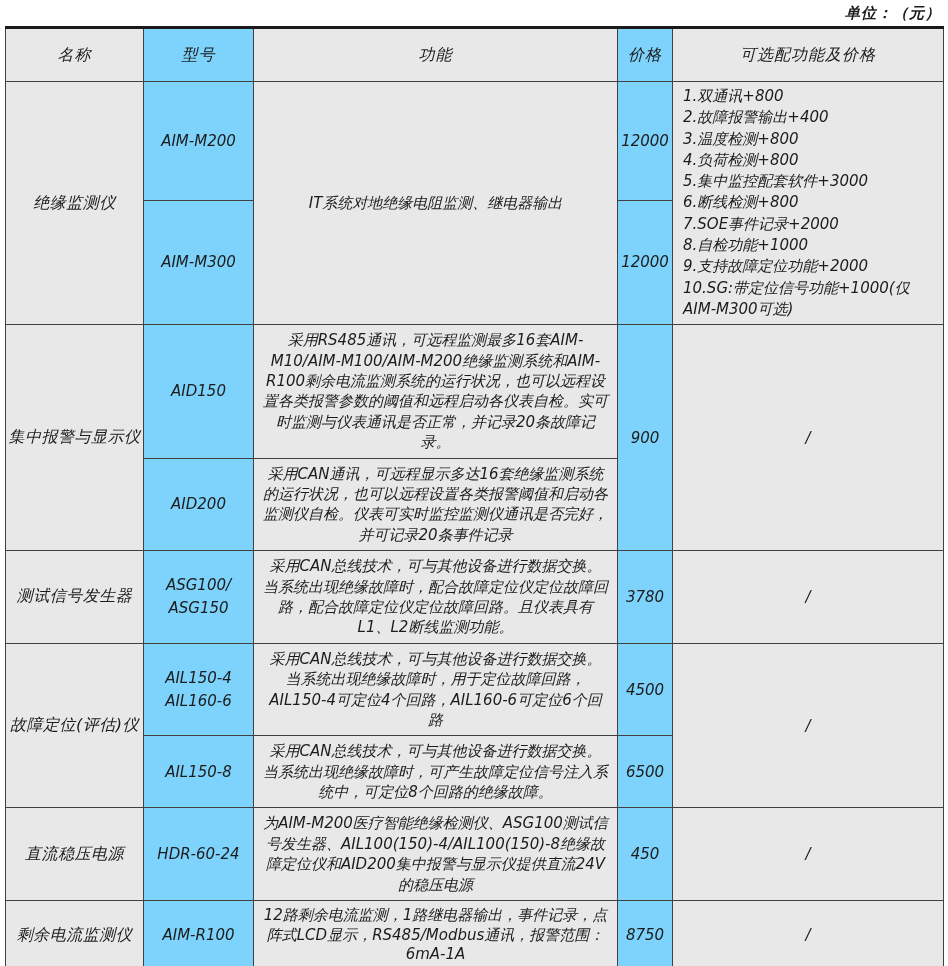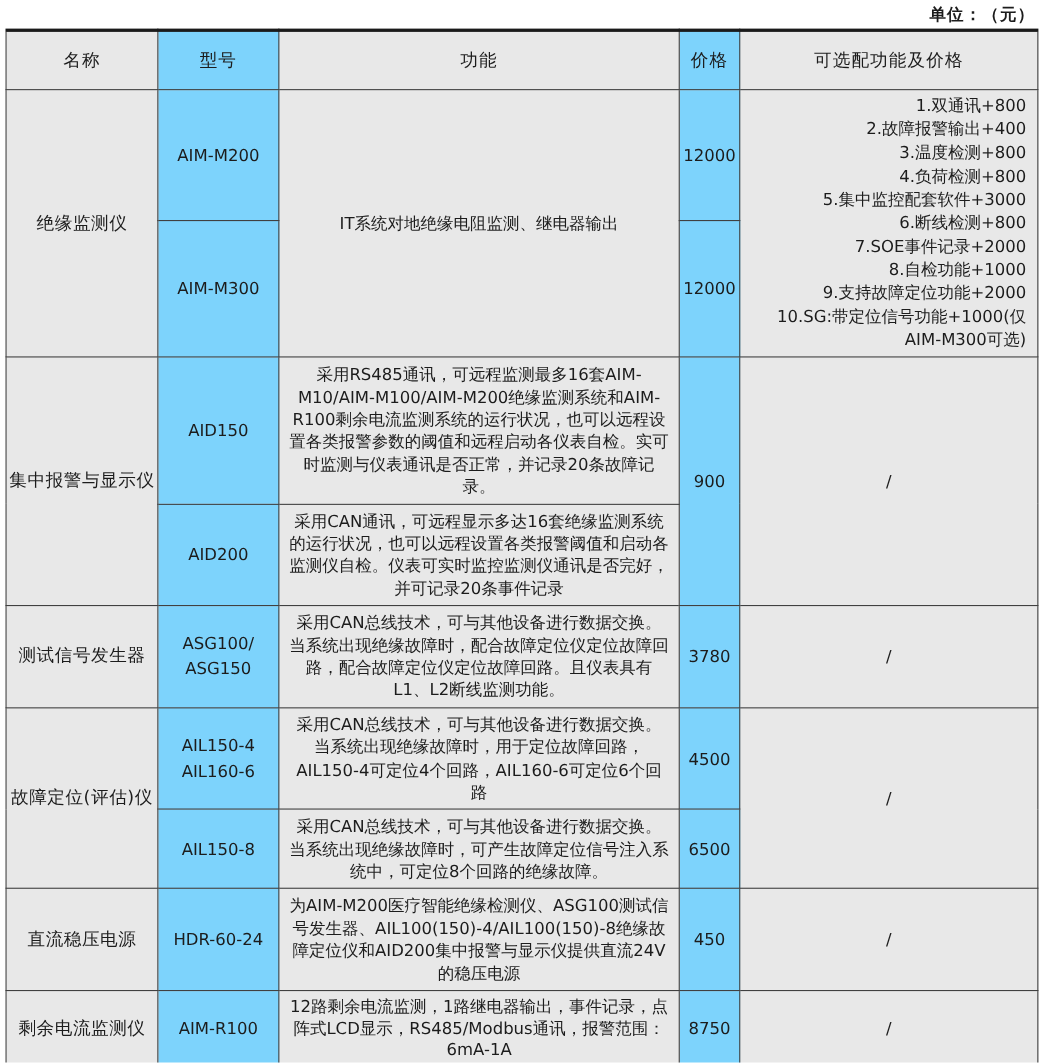--- a/index.html
+++ b/index.html
@@ -3,21 +3,21 @@
 <meta charset="utf-8">
 <style>
   * { margin: 0; padding: 0; box-sizing: border-box; }
   html, body { background: #ffffff; }
   body {
     width: 948px; height: 966px;
     font-family: "DejaVu Sans", sans-serif;
     color: #1c1c1c;
     overflow: hidden;
   }
-  .page { width: 948px; height: 966px; padding: 3px 5px 0 5px; }
+  .page { width: 948px; height: 966px; padding: 3px 5px 0 5px; font-style: italic; }
   .unit-label {
     text-align: right;
     font-size: 15px;
     font-weight: bold;
     letter-spacing: 1px;
     padding: 1px 2px 3px 0;
   }
   table.price-table {
     width: 938px;
     border-collapse: collapse;
@@ -62,21 +62,21 @@
   td.price-cell {
     font-size: 15px;
     text-align: center;
     margin-left: 48px;
   }
   td.options-cell {
     font-size: 15px;
     text-align: center;
     padding: 4px 10px;
   }
-  td.options-cell.list { text-align: right; vertical-align: middle; }
+  td.options-cell.list { text-align: left; vertical-align: middle; }
   .opt-line { line-height: 1.42; }
 </style>
 </head>
 <body>
 
 <div class="page">
 
   <div class="unit-label">单位：（元）</div>
 
   <table class="price-table">

